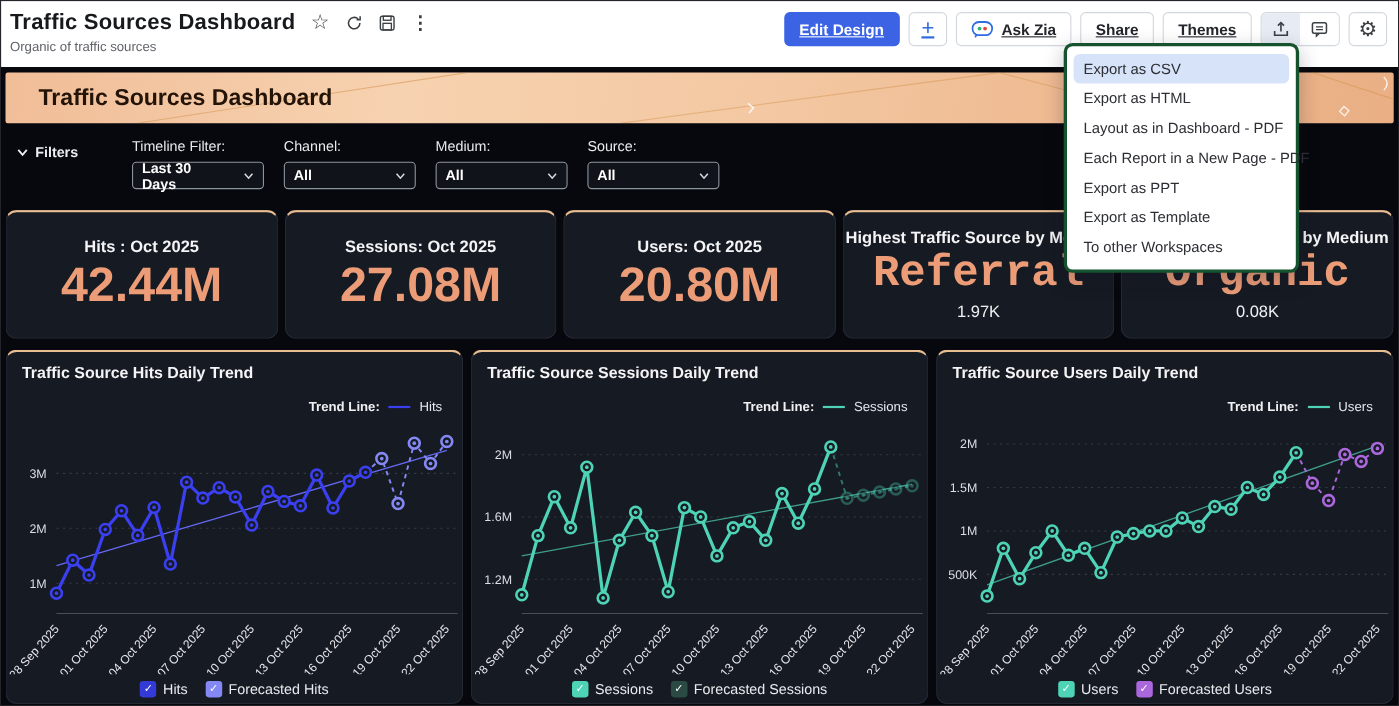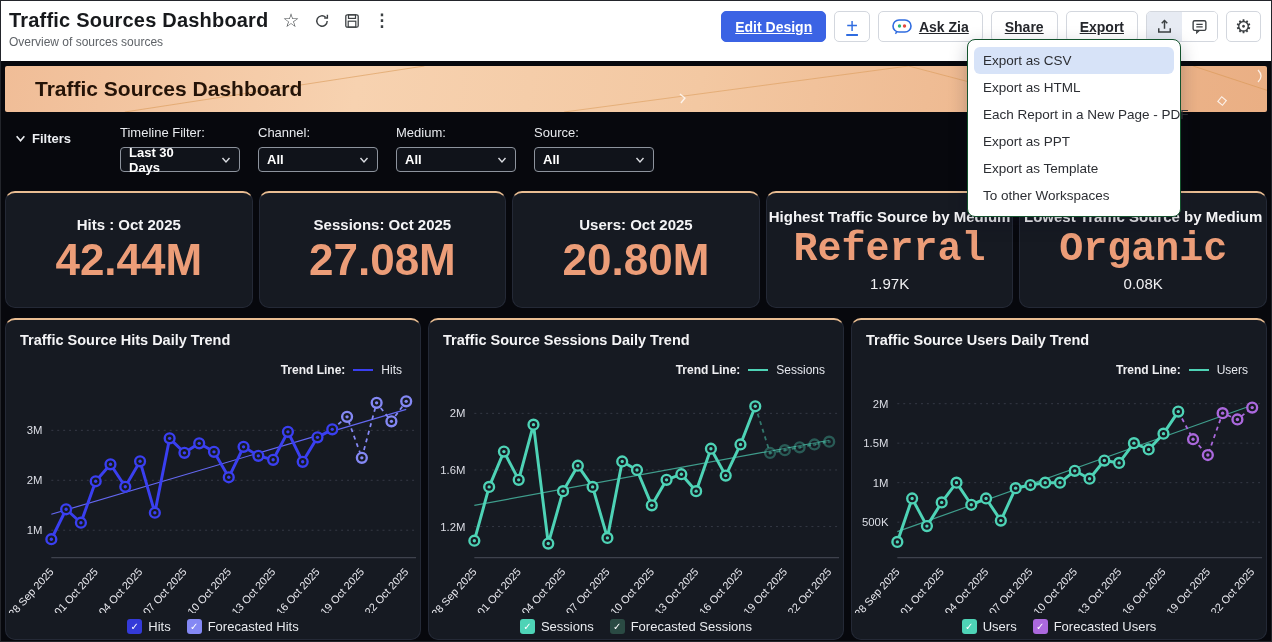--- a/index.html
+++ b/index.html
@@ -17,21 +17,21 @@
   .tb-right { display:flex; align-items:flex-start; gap:8px; padding-top:2px; }
   .btn { height:31px; display:flex; align-items:center; gap:7px; padding:0 13px; border:1px solid #d3d7de; border-radius:5px; background:#fff; font-size:14px; color:#24262b; font-weight:bold; cursor:pointer; white-space:nowrap;text-decoration:underline; }
   .btn-primary { background:#3b63e4; border-color:#3b63e4; color:#fff; }
   .btn-plus { color:#2f6ce0; font-size:20px; font-weight:normal; padding:0 11px; }
   .icon-group { display:flex; border:1px solid #d3d7de; border-radius:5px; overflow:hidden; height:31px; }
   .icon-cell { width:35px; display:flex; align-items:center; justify-content:center; cursor:pointer; background:#fff; }
   .icon-cell.active { background:#e7ebf3; }
   .icon-sq { width:35px; height:31px; border:1px solid #d3d7de; border-radius:5px; display:flex; align-items:center; justify-content:center; cursor:pointer; font-size:19px; color:#3c4043; background:#fff; }
 
   
-  .menu { position:absolute; top:38px; left:966px; width:214px; background:#fff; border:1px solid #14532d; border-radius:8px; box-shadow:0 6px 18px rgba(20,20,40,.25); padding:7px 6px; z-index:60; }
+  .menu { position:absolute; top:38px; left:966px; width:214px; background:#fff; border:3px solid #14532d; border-radius:8px; box-shadow:0 6px 18px rgba(20,20,40,.25); padding:7px 6px; z-index:60; }
   .menu-item { font-size:13.5px; color:#2c2e33; padding:6px 9px; border-radius:6px; cursor:pointer; white-space:nowrap; }
   .menu-item.active { background:#d7e3f8; }
 
   
   .dash { position:absolute; top:60px; left:0; width:100%; height:582px; background:#07080d; padding:5px 4px 2px 4px; }
   .banner { position:relative; height:46px; border-radius:2px; overflow:hidden; background:linear-gradient(100deg,#f0bd97 0%,#f7d2b0 28%,#f3c8a2 55%,#edb68d 82%,#eaaf84 100%); display:flex; align-items:center; padding-left:30px; }
   .banner-title { font-size:21px; font-weight:bold; color:#241307; position:relative; z-index:2; }
   .banner svg { position:absolute; inset:0; width:100%; height:100%; }
 
   .filters { display:flex; margin-top:13px; padding-left:10px; height:58px; }
@@ -81,39 +81,39 @@
         </span>
         <span class="tb-ico">
           <svg width="16" height="16" viewBox="0 0 16 16">
               <rect x="1.8" y="1.8" width="12.4" height="12.4" rx="1.5" fill="none" stroke="#3c4043" stroke-width="1.3"></rect>
               <rect x="4.5" y="1.8" width="7" height="3.6" fill="none" stroke="#3c4043" stroke-width="1.2"></rect>
               <rect x="4.2" y="8.2" width="7.6" height="6" fill="none" stroke="#3c4043" stroke-width="1.2"></rect>
             </svg>
         </span>
         <span class="tb-ico" style="font-weight:bold;">⋮</span>
       </div>
-      <div class="tb-subtitle">Overview of sources sources</div>
+      <div class="tb-subtitle">Organic of traffic sources</div>
     </div>
 
     <div class="tb-right">
       <button class="btn btn-primary">Edit Design</button>
       <button class="btn btn-plus">+</button>
       <button class="btn">
         <span style="display:flex;">
           <svg width="20" height="16" viewBox="0 0 20 16">
               <rect x="1" y="1" width="18" height="12" rx="6" fill="none" stroke="#2f6ce0" stroke-width="1.6"></rect>
               <circle cx="7.5" cy="7" r="1.7" fill="#2bb673"></circle>
               <circle cx="12.5" cy="7" r="1.7" fill="#e4493d"></circle>
               <path d="M5 12.6l-1.6 2.2" stroke="#2f6ce0" stroke-width="1.5"></path>
             </svg>
         </span>
         <span>Ask Zia</span>
       </button>
       <button class="btn">Share</button>
-      <button class="btn">Export</button>
+      <button class="btn">Themes</button>
       <div class="icon-group">
         <div class="icon-cell active">
           <svg width="17" height="17" viewBox="0 0 16 16">
               <path d="M8 10V2.6" stroke="#3c4043" stroke-width="1.4" fill="none"></path>
               <path d="M5.4 5L8 2.4 10.6 5" stroke="#3c4043" stroke-width="1.4" fill="none"></path>
               <path d="M2.6 9.6v3.6h10.8V9.6" stroke="#3c4043" stroke-width="1.4" fill="none"></path>
             </svg>
         </div>
         <div class="icon-cell">
           <svg width="17" height="17" viewBox="0 0 16 16">
@@ -123,20 +123,21 @@
             </svg>
         </div>
       </div>
       <div class="icon-sq">⚙</div>
     </div>
   </div>
 
   <div class="menu">
     <div class="menu-item active">Export as CSV</div>
     <div class="menu-item">Export as HTML</div>
+    <div class="menu-item">Layout as in Dashboard - PDF</div>
     <div class="menu-item">Each Report in a New Page - PDF</div>
     <div class="menu-item">Export as PPT</div>
     <div class="menu-item">Export as Template</div>
     <div class="menu-item">To other Workspaces</div>
   </div>
 
   <div class="dash">
 
     <div class="banner">
       <svg viewBox="0 0 1264 46" preserveAspectRatio="none">

